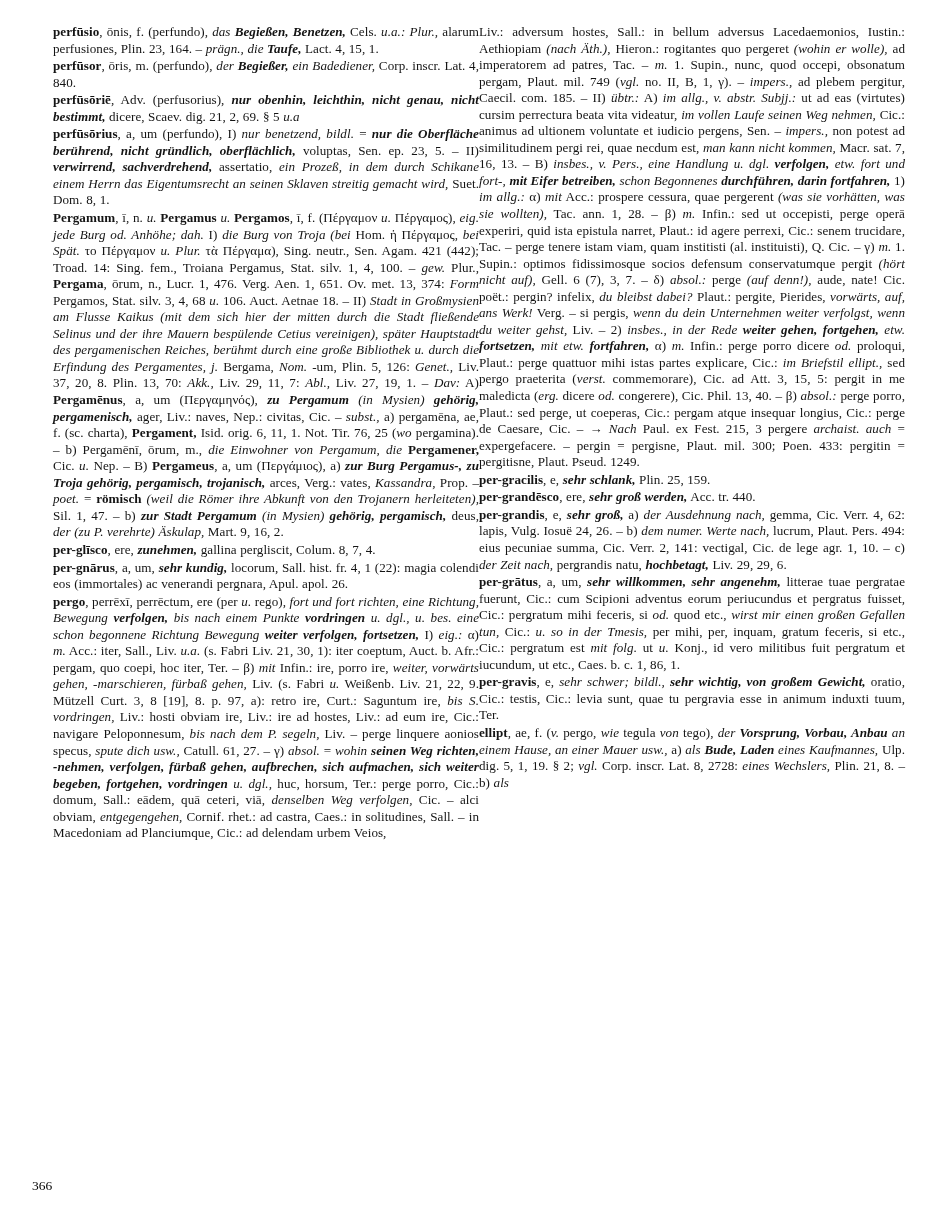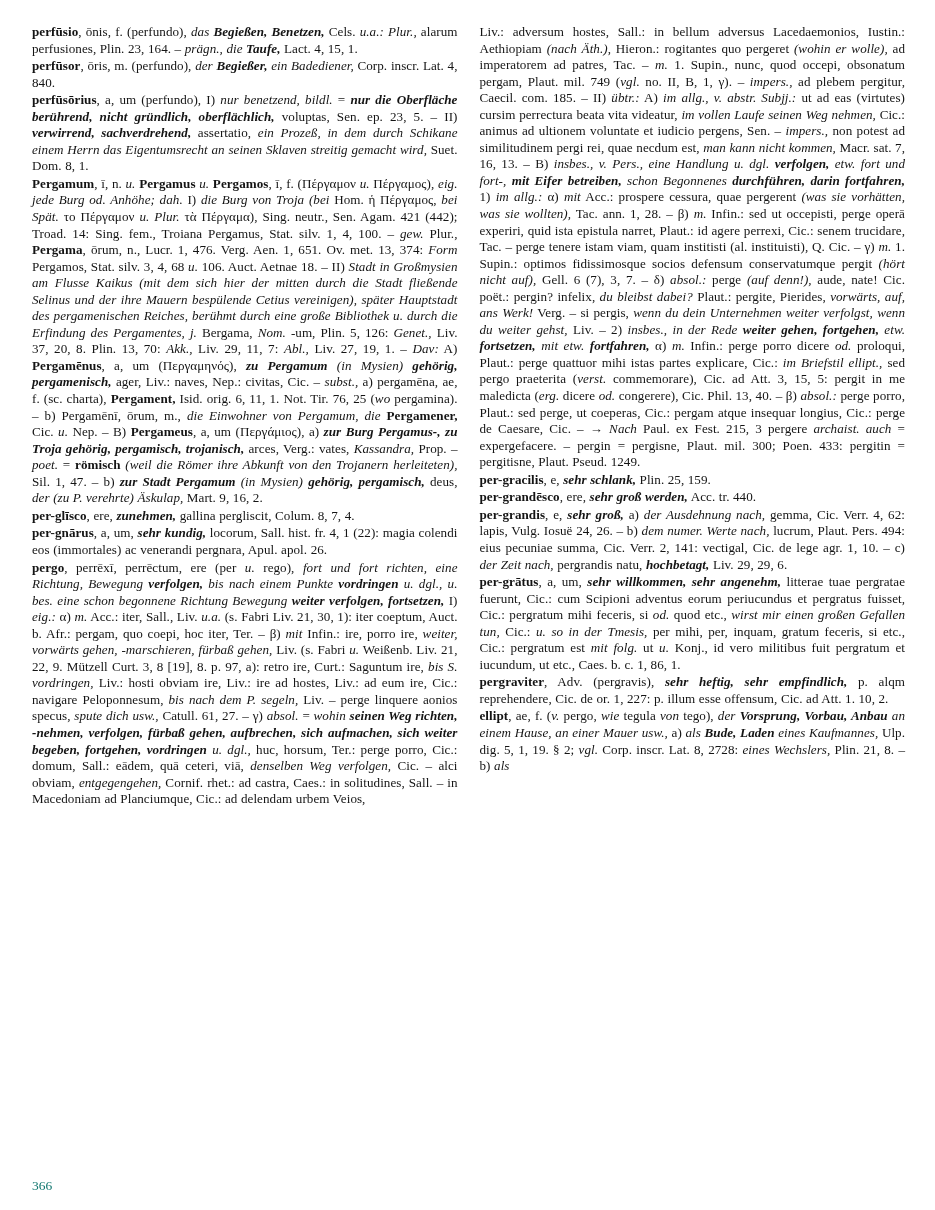--- a/index.html
+++ b/index.html
@@ -17,21 +17,20 @@
   .page {
     position: relative;
     width: 935px;
     height: 1210px;
     box-sizing: border-box;
     padding: 24px 30px 0 32px;
     background: #ffffff;
   }
   .columns {
     display: flex;
-    gap: 22px;
     justify-content: flex-end;
   }
   .column {
     width: 426px;
     text-align: justify;
     font-size: 13.1px;
     line-height: 16.55px;
     letter-spacing: 0.05px;
     word-spacing: 0.2px;
   }
@@ -39,41 +38,42 @@
     margin: 0 0 1px 0;
     padding: 0;
   }
   .entry b { font-weight: bold; }
   .entry i { font-style: italic; }
   .page-number {
     position: absolute;
     left: 32px;
     bottom: 16px;
     font-size: 13.5px;
-    color: #0f766e;
+    color: #000000;
   }
 </style>
 </head>
 <body>
 
 <div class="page">
   <div class="columns">
     <div class="column" id="left-column">
         <p class="entry"><b>perfūsio</b>, ōnis, f. (perfundo), <i>das</i> <b><i>Begießen, Benetzen,</i></b> Cels. <i>u.a.: Plur.,</i> alarum perfusiones, Plin. 23, 164. – <i>prägn., die</i> <b><i>Taufe,</i></b> Lact. 4, 15, 1.</p>
         <p class="entry"><b>perfūsor</b>, ōris, m. (perfundo), <i>der</i> <b><i>Begießer,</i></b> <i>ein Badediener,</i> Corp. inscr. Lat. 4, 840.</p>
+        <p class="entry"><b>perfūsōriē</b>, Adv. (perfusorius), <b><i>nur obenhin, leichthin, nicht genau, nicht bestimmt,</i></b> dicere, Scaev. dig. 21, 2, 69. § 5 <i>u.a</i></p>
         <p class="entry"><b>perfūsōrius</b>, a, um (perfundo), I) <i>nur benetzend, bildl.</i> = <b><i>nur die Oberfläche berührend, nicht gründlich, oberflächlich,</i></b> voluptas, Sen. ep. 23, 5. – II) <b><i>verwirrend, sachverdrehend,</i></b> assertatio, <i>ein Prozeß, in dem durch Schikane einem Herrn das Eigentumsrecht an seinen Sklaven streitig gemacht wird,</i> Suet. Dom. 8, 1.</p>
         <p class="entry"><b>Pergamum</b>, ī, n. <i>u.</i> <b>Pergamus</b> <i>u.</i> <b>Pergamos</b>, ī, f. (Πέργαμον <i>u.</i> Πέργαμος), <i>eig. jede Burg od. Anhöhe; dah.</i> I) <i>die Burg von Troja (bei</i> Hom. ἡ Πέργαμος, <i>bei Spät.</i> το Πέργαμον <i>u. Plur.</i> τὰ Πέργαμα), Sing. neutr., Sen. Agam. 421 (442); Troad. 14: Sing. fem., Troiana Pergamus, Stat. silv. 1, 4, 100. – <i>gew.</i> Plur., <b>Pergama</b>, ōrum, n., Lucr. 1, 476. Verg. Aen. 1, 651. Ov. met. 13, 374: <i>Form</i> Pergamos, Stat. silv. 3, 4, 68 <i>u.</i> 106. Auct. Aetnae 18. – II) <i>Stadt in Großmysien am Flusse Kaikus (mit dem sich hier der mitten durch die Stadt fließende Selinus und der ihre Mauern bespülende Cetius vereinigen), später Hauptstadt des pergamenischen Reiches, berühmt durch eine große Bibliothek u. durch die Erfindung des Pergamentes, j.</i> Bergama, <i>Nom.</i> -um, Plin. 5, 126: <i>Genet.,</i> Liv. 37, 20, 8. Plin. 13, 70: <i>Akk.,</i> Liv. 29, 11, 7: <i>Abl.,</i> Liv. 27, 19, 1. – <i>Dav:</i> A) <b>Pergamēnus</b>, a, um (Περγαμηνός), <b><i>zu Pergamum</i></b> <i>(in Mysien)</i> <b><i>gehörig, pergamenisch,</i></b> ager, Liv.: naves, Nep.: civitas, Cic. – <i>subst.,</i> a) pergamēna, ae, f. (sc. charta), <b>Pergament,</b> Isid. orig. 6, 11, 1. Not. Tir. 76, 25 (<i>wo</i> pergamina). – b) Pergamēnī, ōrum, m., <i>die Einwohner von Pergamum, die</i> <b>Pergamener,</b> Cic. <i>u.</i> Nep. – B) <b>Pergameus</b>, a, um (Περγάμιος), a) <b><i>zur Burg Pergamus-, zu Troja gehörig, pergamisch, trojanisch,</i></b> arces, Verg.: vates, <i>Kassandra,</i> Prop. – <i>poet.</i> = <b>römisch</b> <i>(weil die Römer ihre Abkunft von den Trojanern herleiteten),</i> Sil. 1, 47. – b) <b><i>zur Stadt Pergamum</i></b> <i>(in Mysien)</i> <b><i>gehörig, pergamisch,</i></b> deus, <i>der (zu P. verehrte) Äskulap,</i> Mart. 9, 16, 2.</p>
         <p class="entry"><b>per-glīsco</b>, ere, <b><i>zunehmen,</i></b> gallina pergliscit, Colum. 8, 7, 4.</p>
         <p class="entry"><b>per-gnārus</b>, a, um, <b><i>sehr kundig,</i></b> locorum, Sall. hist. fr. 4, 1 (22): magia colendi eos (immortales) ac venerandi pergnara, Apul. apol. 26.</p>
         <p class="entry"><b>pergo</b>, perrēxī, perrēctum, ere (per <i>u.</i> rego), <i>fort und fort richten, eine Richtung, Bewegung</i> <b><i>verfolgen,</i></b> <i>bis nach einem Punkte</i> <b><i>vordringen</i></b> <i>u. dgl., u. bes. eine schon begonnene Richtung Bewegung</i> <b><i>weiter verfolgen, fortsetzen,</i></b> I) <i>eig.:</i> α) <i>m.</i> Acc.: iter, Sall., Liv. <i>u.a.</i> (s. Fabri Liv. 21, 30, 1): iter coeptum, Auct. b. Afr.: pergam, quo coepi, hoc iter, Ter. – β) <i>mit</i> Infin.: ire, porro ire, <i>weiter, vorwärts gehen, -marschieren, fürbaß gehen,</i> Liv. (s. Fabri <i>u.</i> Weißenb. Liv. 21, 22, 9. Mützell Curt. 3, 8 [19], 8. p. 97, a): retro ire, Curt.: Saguntum ire, <i>bis S. vordringen,</i> Liv.: hosti obviam ire, Liv.: ire ad hostes, Liv.: ad eum ire, Cic.: navigare Peloponnesum, <i>bis nach dem P. segeln,</i> Liv. – perge linquere aonios specus, <i>spute dich usw.,</i> Catull. 61, 27. – γ) <i>absol.</i> = <i>wohin</i> <b><i>seinen Weg richten, -nehmen, verfolgen, fürbaß gehen, aufbrechen, sich aufmachen, sich weiter begeben, fortgehen, vordringen</i></b> <i>u. dgl.,</i> huc, horsum, Ter.: perge porro, Cic.: domum, Sall.: eādem, quā ceteri, viā, <i>denselben Weg verfolgen,</i> Cic. – alci obviam, <i>entgegengehen,</i> Cornif. rhet.: ad castra, Caes.: in solitudines, Sall. – in Macedoniam ad Planciumque, Cic.: ad delendam urbem Veios,</p>
       </div>
     <div class="column" id="right-column">
         <p class="entry">Liv.: adversum hostes, Sall.: in bellum adversus Lacedaemonios, Iustin.: Aethiopiam <i>(nach Äth.)</i>, Hieron.: rogitantes quo pergeret <i>(wohin er wolle),</i> ad imperatorem ad patres, Tac. – <i>m.</i> 1. Supin., nunc, quod occepi, obsonatum pergam, Plaut. mil. 749 (<i>vgl.</i> no. II, B, 1, γ). – <i>impers.,</i> ad plebem pergitur, Caecil. com. 185. – II) <i>übtr.:</i> A) <i>im allg., v. abstr. Subjj.:</i> ut ad eas (virtutes) cursim perrectura beata vita videatur, <i>im vollen Laufe seinen Weg nehmen,</i> Cic.: animus ad ultionem voluntate et iudicio pergens, Sen. – <i>impers.,</i> non potest ad similitudinem pergi rei, quae necdum est, <i>man kann nicht kommen,</i> Macr. sat. 7, 16, 13. – B) <i>insbes., v. Pers., eine Handlung u. dgl.</i> <b><i>verfolgen,</i></b> <i>etw. fort und fort-,</i> <b><i>mit Eifer betreiben,</i></b> <i>schon Begonnenes</i> <b><i>durchführen, darin fortfahren,</i></b> 1) <i>im allg.:</i> α) <i>mit</i> Acc.: prospere cessura, quae pergerent <i>(was sie vorhätten, was sie wollten),</i> Tac. ann. 1, 28. – β) <i>m.</i> Infin.: sed ut occepisti, perge operā experiri, quid ista epistula narret, Plaut.: id agere perrexi, Cic.: senem trucidare, Tac. – perge tenere istam viam, quam institisti (al. instituisti), Q. Cic. – γ) <i>m.</i> 1. Supin.: optimos fidissimosque socios defensum conservatumque pergit <i>(hört nicht auf),</i> Gell. 6 (7), 3, 7. – δ) <i>absol.:</i> perge <i>(auf denn!),</i> aude, nate! Cic. poët.: pergin? infelix, <i>du bleibst dabei?</i> Plaut.: pergite, Pierides, <i>vorwärts, auf, ans Werk!</i> Verg. – si pergis, <i>wenn du dein Unternehmen weiter verfolgst, wenn du weiter gehst,</i> Liv. – 2) <i>insbes., in der Rede</i> <b><i>weiter gehen, fortgehen,</i></b> <i>etw.</i> <b><i>fortsetzen,</i></b> <i>mit etw.</i> <b><i>fortfahren,</i></b> α) <i>m.</i> Infin.: perge porro dicere <i>od.</i> proloqui, Plaut.: perge quattuor mihi istas partes explicare, Cic.: <i>im Briefstil ellipt.,</i> sed pergo praeterita (<i>verst.</i> commemorare), Cic. ad Att. 3, 15, 5: pergit in me maledicta (<i>erg.</i> dicere <i>od.</i> congerere), Cic. Phil. 13, 40. – β) <i>absol.:</i> perge porro, Plaut.: sed perge, ut coeperas, Cic.: pergam atque insequar longius, Cic.: perge de Caesare, Cic. – → <i>Nach</i> Paul. ex Fest. 215, 3 pergere <i>archaist. auch</i> = expergefacere. – pergin = pergisne, Plaut. mil. 300; Poen. 433: pergitin = pergitisne, Plaut. Pseud. 1249.</p>
         <p class="entry"><b>per-gracilis</b>, e, <b><i>sehr schlank,</i></b> Plin. 25, 159.</p>
         <p class="entry"><b>per-grandēsco</b>, ere, <b><i>sehr groß werden,</i></b> Acc. tr. 440.</p>
         <p class="entry"><b>per-grandis</b>, e, <b><i>sehr groß,</i></b> a) <i>der Ausdehnung nach,</i> gemma, Cic. Verr. 4, 62: lapis, Vulg. Iosuë 24, 26. – b) <i>dem numer. Werte nach,</i> lucrum, Plaut. Pers. 494: eius pecuniae summa, Cic. Verr. 2, 141: vectigal, Cic. de lege agr. 1, 10. – c) <i>der Zeit nach,</i> pergrandis natu, <b><i>hochbetagt,</i></b> Liv. 29, 29, 6.</p>
         <p class="entry"><b>per-grātus</b>, a, um, <b><i>sehr willkommen, sehr angenehm,</i></b> litterae tuae pergratae fuerunt, Cic.: cum Scipioni adventus eorum periucundus et pergratus fuisset, Cic.: pergratum mihi feceris, si <i>od.</i> quod etc., <i>wirst mir einen großen Gefallen tun,</i> Cic.: <i>u. so in der Tmesis,</i> per mihi, per, inquam, gratum feceris, si etc., Cic.: pergratum est <i>mit folg.</i> ut <i>u.</i> Konj., id vero militibus fuit pergratum et iucundum, ut etc., Caes. b. c. 1, 86, 1.</p>
-        <p class="entry"><b>pergraviter</b>, Adv. (pergravis), <b><i>sehr heftig, sehr empfindlich,</i></b> p. alqm reprehendere, Cic. de or. 1, 227: p. illum esse offensum, Cic. ad Att. 1. 10, 2.</p>
+        <p class="entry"><b>per-gravis</b>, e, <i>sehr schwer; bildl.,</i> <b><i>sehr wichtig, von großem Gewicht,</i></b> oratio, Cic.: testis, Cic.: levia sunt, quae tu pergravia esse in animum induxti tuum, Ter.</p>
         <p class="entry"><b>ellipt</b>, ae, f. (<i>v.</i> pergo, <i>wie</i> tegula <i>von</i> tego), <i>der</i> <b><i>Vorsprung, Vorbau, Anbau</i></b> <i>an einem Hause, an einer Mauer usw.,</i> a) <i>als</i> <b><i>Bude, Laden</i></b> <i>eines Kaufmannes,</i> Ulp. dig. 5, 1, 19. § 2; <i>vgl.</i> Corp. inscr. Lat. 8, 2728: <i>eines Wechslers,</i> Plin. 21, 8. – b) <i>als</i></p>
       </div>
   </div>
   <div class="page-number">366</div>
 </div>
 
 </body></html>

